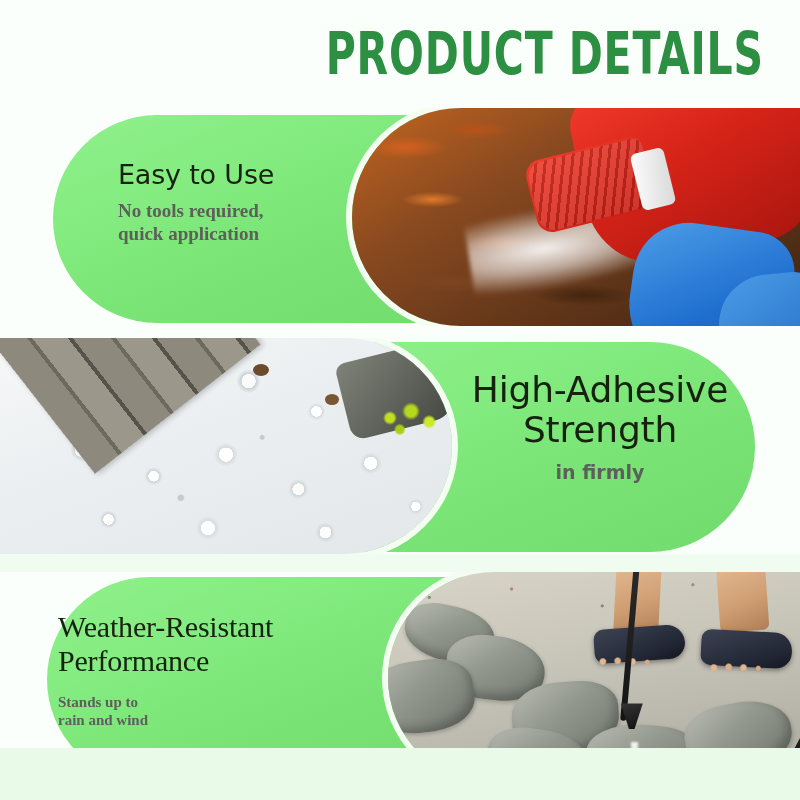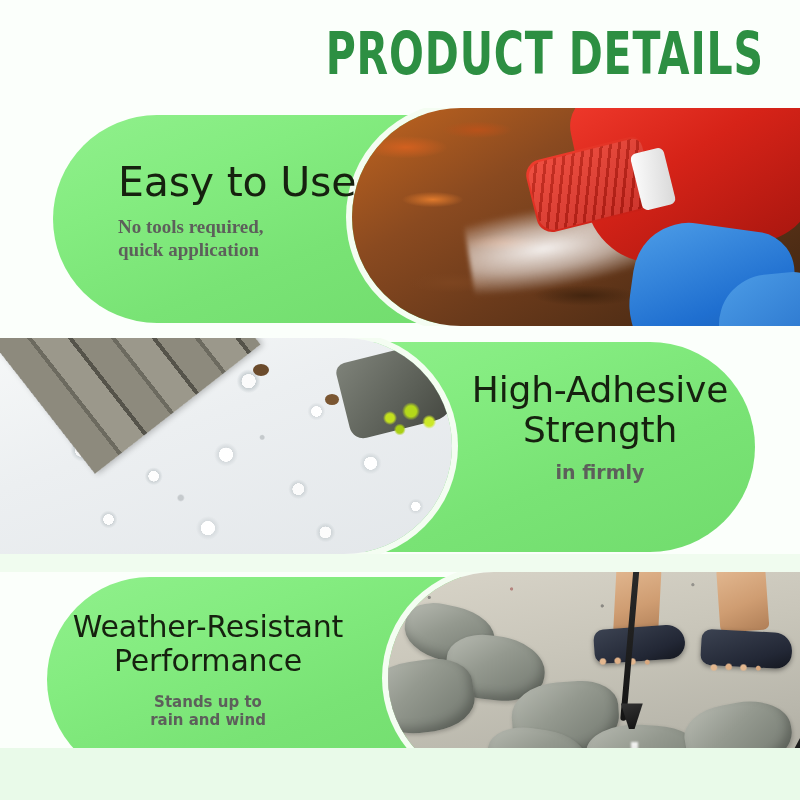--- a/index.html
+++ b/index.html
@@ -60,21 +60,21 @@
   #panel1{left:0;top:108px;width:800px;height:218px;}
   #pill1{
     left:53px;top:7px;width:440px;height:208px;
     border-radius:104px 0 0 104px;
   }
   #photo1{
     left:352px;top:0px;width:448px;height:218px;
     border-radius:120px 0 0 120px;
   }
   #p1-text{position:absolute;left:118px;top:52px;width:250px;}
-  #p1-text .head{font-size:41px;}
+  #p1-text .head{font-size:27px;}
   #p1-text .sub{font-size:19px;margin-top:10px;font-family:Liberation Serif, serif;}
 
   
   #panel2{left:0;top:338px;width:800px;height:216px;}
   #pill2{
     left:300px;top:4px;width:455px;height:210px;
     border-radius:0 105px 105px 0;
   }
   #photo2{
     left:0;top:0;width:452px;height:216px;
@@ -87,21 +87,21 @@
   
   #panel3{left:0;top:572px;width:800px;height:212px;}
   #pill3{
     left:47px;top:5px;width:450px;height:205px;
     border-radius:104px 0 0 104px;
   }
   #photo3{
     left:388px;top:0;width:412px;height:212px;
     border-radius:110px 0 0 110px;
   }
-  #p3-text{position:absolute;left:58px;top:38px;width:300px;text-align:center;}
+  #p3-text{position:absolute;left:58px;top:38px;width:300px;text-align:left;font-family:Liberation Serif, serif;}
   #p3-text .head{font-size:30px;}
   #p3-text .sub{font-size:15px;margin-top:16px;}
 
   
   #bottom-band{
     position:absolute;left:0;top:748px;width:800px;height:52px;
     background:#e9fae9;
   }
   #band-mid{
     position:absolute;left:0;top:326px;width:800px;height:12px;background:#fbfffb;

